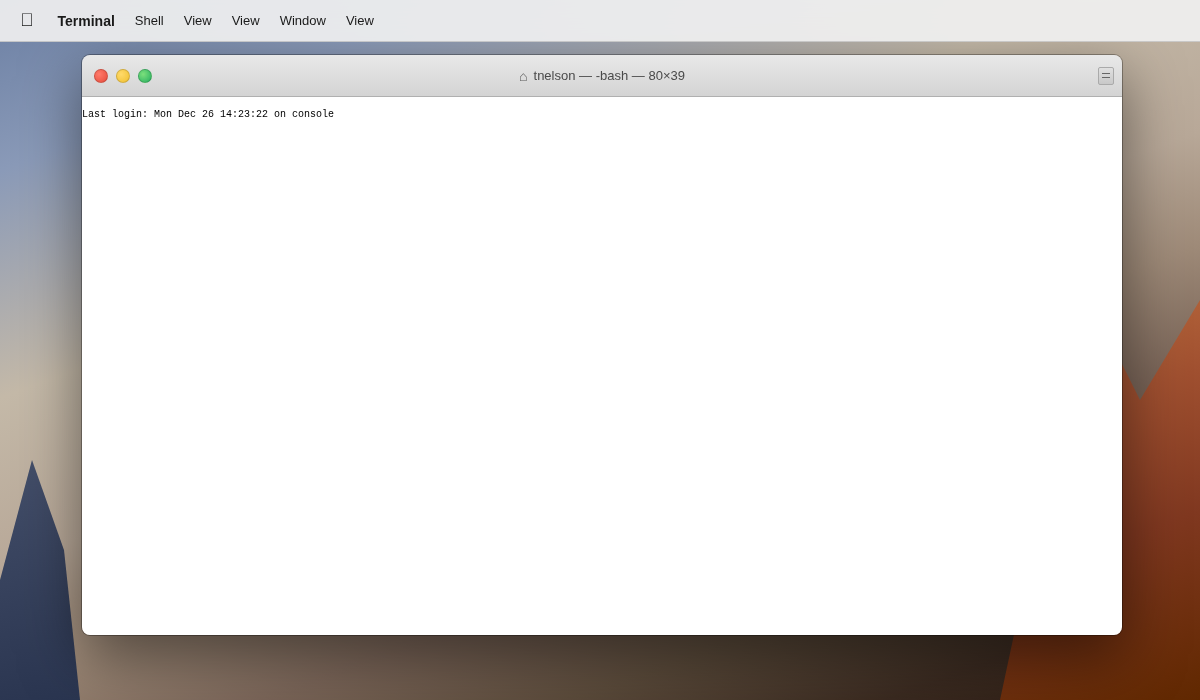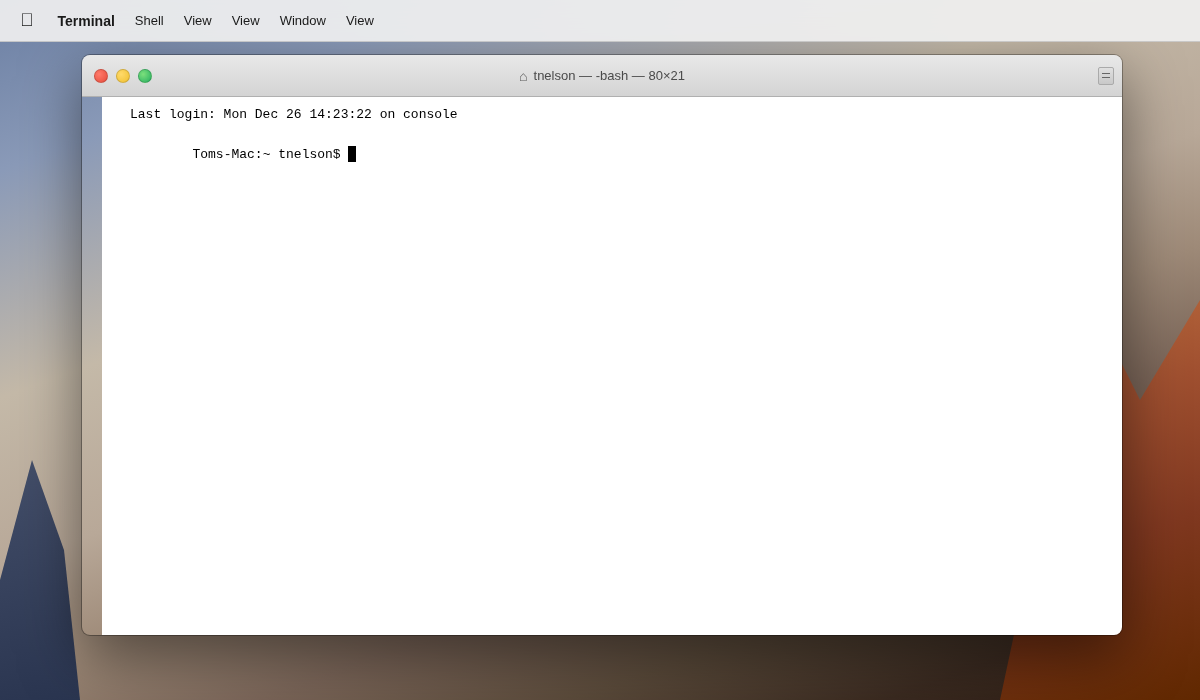--- a/index.html
+++ b/index.html
@@ -187,27 +187,26 @@
       position: absolute;
     }
 
     .scrollbar-button::before { top: 5px; }
     .scrollbar-button::after { top: 9px; }
 
     
     .terminal-content {
       background: #ffffff;
       flex: 1;
-      padding: 8px 28px;
+      padding: 8px 0;
       font-family: "Menlo", "Monaco", "Courier New", monospace;
-      font-size: 13px;
+      font-size: 10px;
       color: #000000;
       position: relative;
       overflow: hidden;
-      margin-left: 20px;
     }
 
     .terminal-line {
       line-height: 20px;
       white-space: pre;
     }
 
     .cursor {
       display: inline-block;
       width: 8px;
@@ -244,28 +243,25 @@
 
     <div class="title-bar">
       <div class="traffic-lights">
         <div class="traffic-light close"></div>
         <div class="traffic-light minimize"></div>
         <div class="traffic-light maximize"></div>
       </div>
 
       <div class="title-bar-center">
         <span class="home-icon">⌂</span>
-        <span>tnelson — -bash — 80×21</span>
+        <span>tnelson — -bash — 80×39</span>
       </div>
 
       <div class="scrollbar-button"></div>
     </div>
 
     <div class="terminal-content">
       <div class="terminal-line">Last login: Mon Dec 26 14:23:22 on console</div>
-      <div class="terminal-line">
-        <span>Toms-Mac:~ tnelson$ </span><span class="cursor"></span>
-      </div>
     </div>
 
   </div>
 
 </div>
 
 </body></html>

